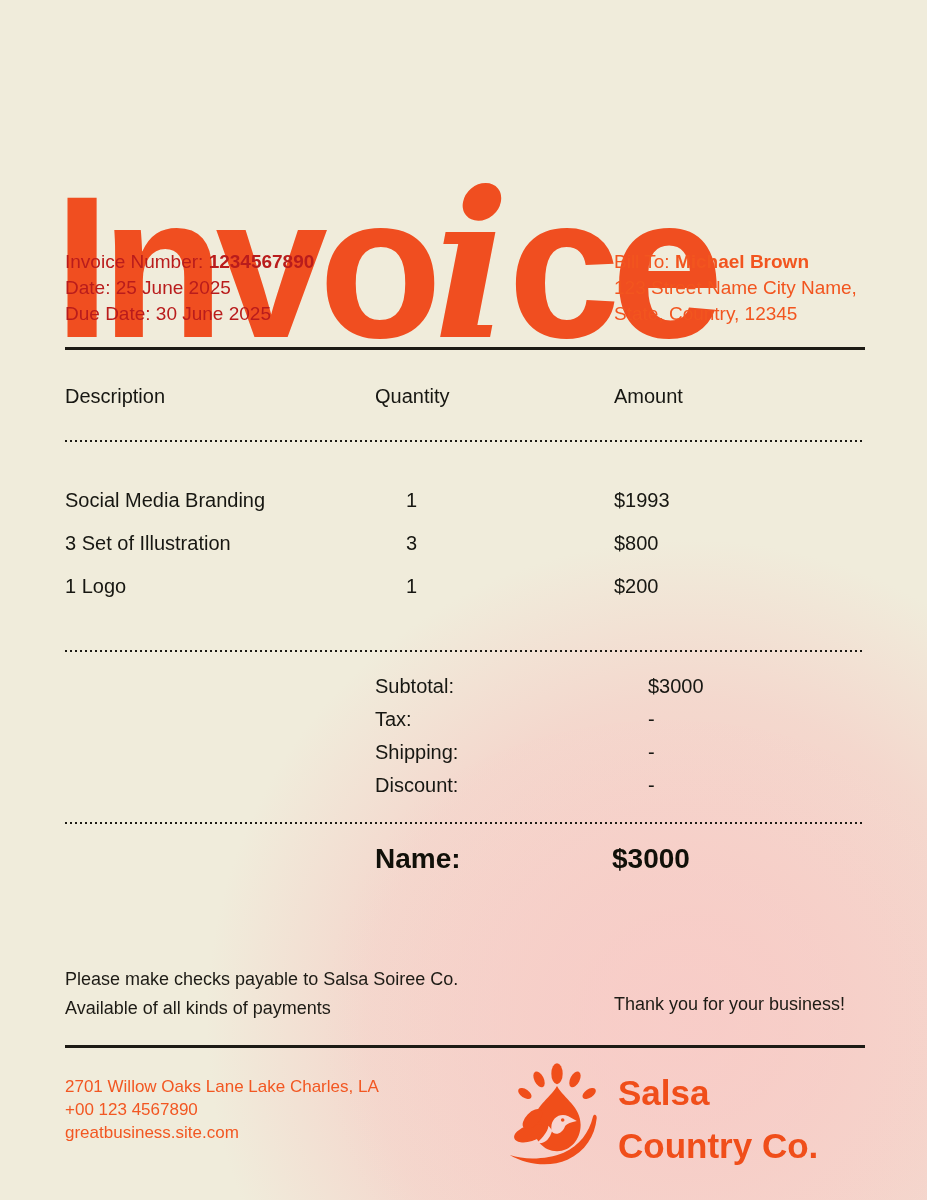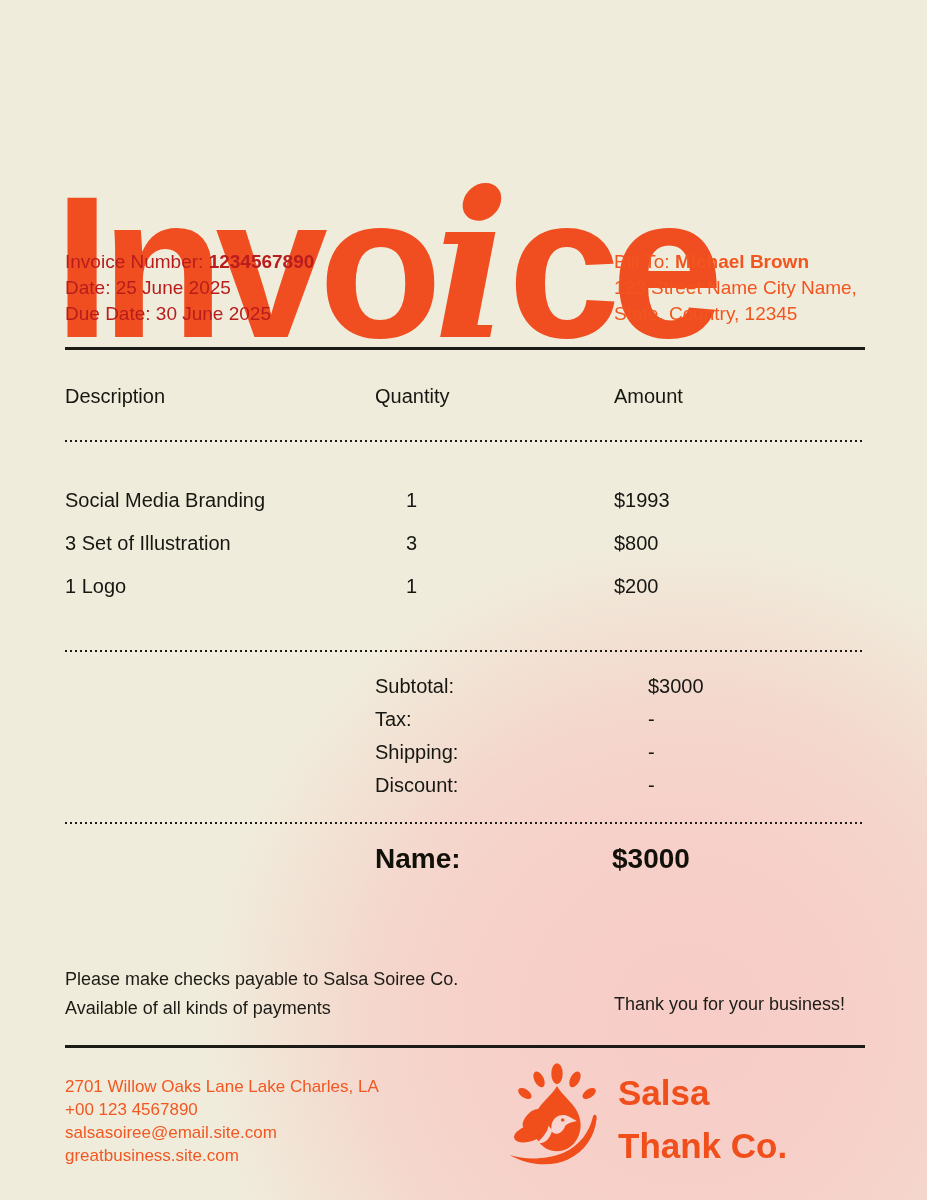--- a/index.html
+++ b/index.html
@@ -157,21 +157,20 @@
       <div>Please make checks payable to Salsa Soiree Co.</div>
       <div>Available of all kinds of payments</div>
     </div>
     <div class="thanks">Thank you for your business!</div>
 
     <div class="rule rule-bottom"></div>
 
     <div class="contact">
       <div>2701 Willow Oaks Lane Lake Charles, LA</div>
       <div>+00 123 4567890</div>
-      <div>salsasoiree@email.site.com</div>
       <div>greatbusiness.site.com</div>
     </div>
 
     <div class="logo">
       <svg class="logo-icon" viewBox="0 0 110 122" xmlns="http://www.w3.org/2000/svg">
         <g fill="#f04e1a">
           <ellipse cx="55" cy="11" rx="6" ry="11"></ellipse>
           <ellipse cx="36" cy="17" rx="5" ry="9" transform="rotate(-27 36 17)"></ellipse>
           <ellipse cx="74" cy="17" rx="5" ry="9" transform="rotate(27 74 17)"></ellipse>
           <ellipse cx="21" cy="32" rx="4.5" ry="8" transform="rotate(-56 21 32)"></ellipse>
@@ -182,18 +181,18 @@
           <path d="M5 97 C 24 108, 48 110, 66 102 C 85 93, 95 77, 97 58 C 97.3 54, 94 53, 93 56.5 C 89 73, 79 87, 62 94.5 C 46 101, 23 103, 5 97 Z"></path>
         </g>
         <g fill="#f8d5d1">
           <path d="M49 68 C 49 57, 59 52, 67 56 L 76 61 C 70 62.5, 65.5 63.5, 63.5 66.5 C 60.5 75, 52 77, 49 71 Z"></path>
           <path d="M50 71 C 47 81, 41 86, 34 84 C 40 78, 45 73, 46 66 Z"></path>
         </g>
         <circle cx="61" cy="60" r="1.9" fill="#f04e1a"></circle>
       </svg>
       <div class="logo-text">
         <div>Salsa</div>
-        <div>Thank Co.</div>
+        <div>Country Co.</div>
       </div>
     </div>
 
   </div>
 </div>
 
 </body></html>

